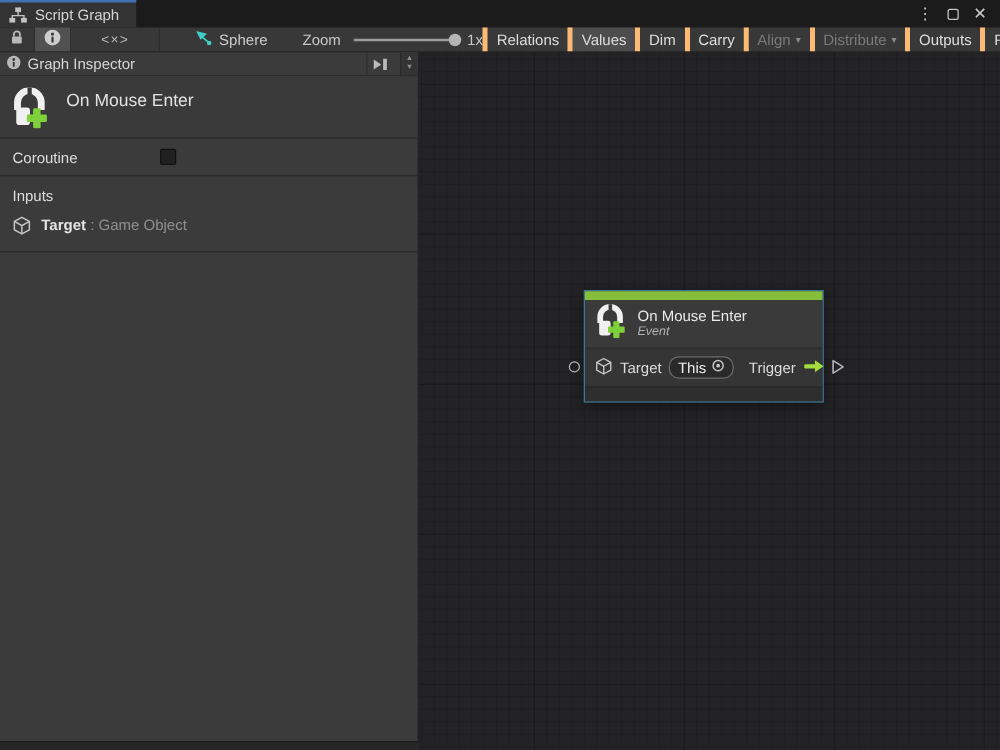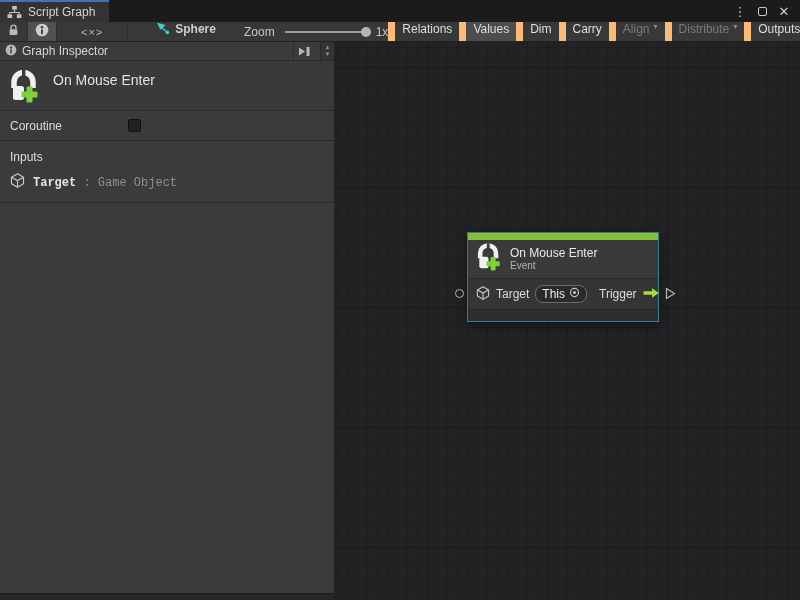--- a/index.html
+++ b/index.html
@@ -21,48 +21,48 @@
   .winctl { margin-left:auto; display:flex; align-items:center; gap:6px; padding-right:8px; color:#c8c8c8; }
   .winctl .ctl { width:16px; height:16px; display:flex; align-items:center; justify-content:center; font-size:13px; color:#c8c8c8; }
   .ctl-dots { font-size:12px; letter-spacing:0; }
   .ctl-max-box { width:9px; height:9px; border:1.5px solid #c8c8c8; border-radius:2px; }
 
   
   .toolbar { height:20px; background:#383838; border-bottom:1px solid #232323; display:flex; align-items:stretch; flex:none; font-size:12px; }
   .tbtn { display:flex; align-items:center; justify-content:center; padding:0 7px; border-right:1px solid #2e2e2e; color:#c9c9c9; cursor:default; }
   .tbtn.active { background:#515151; }
   .code-glyph { font-size:11px; color:#b9b9b9; letter-spacing:1px; }
-  .graph-ref { display:flex; gap:5px; margin-left:28px; color:#cccccc;font-weight:bold; }
+  .graph-ref { display:flex; align-items:center; gap:5px; margin-left:28px; color:#cccccc; }
   .zoom-group { display:flex; align-items:center; margin-left:28px; color:#c6c6c6; }
   .zoom-track { width:82px; height:2px; background:#9a9a9a; margin-left:10px; position:relative; }
   .zoom-handle { position:absolute; right:-4px; top:-4px; width:10px; height:10px; border-radius:50%; background:#b4b4b4; }
   .zoom-level { margin-left:9px; color:#c6c6c6; }
   .view-btns { margin-left:auto; display:flex; align-items:stretch; }
-  .vbtn { display:flex; align-items:flex-start; gap:4px; padding:0 7px; border-left:7px solid #fdba74; color:#dedede; cursor:default; white-space:nowrap; }
+  .vbtn { display:flex; align-items:center; gap:4px; padding:0 7px; border-left:4px solid #fdba74; color:#dedede; cursor:default; white-space:nowrap; }
   .vbtn.active { background:#4d4d4d; }
   .vbtn.disabled { color:#7a7a7a; }
   .dd-arrow { font-size:8px; color:#8a8a8a; }
 
   
   .main { flex:1; display:flex; min-height:0; }
 
   
   .inspector { width:335px; flex:none; background:#3b3b3b; border-right:1px solid #232323; display:flex; flex-direction:column; }
   .insp-header { height:19px; display:flex; align-items:center; gap:5px; padding-left:5px; background:#3b3b3b; border-bottom:1px solid #2a2a2a; color:#d6d6d6; }
   .insp-header .spacer { flex:1; }
   .dock-btn { display:flex; align-items:center; padding:0 4px; height:100%; border-left:1px solid #2e2e2e; }
   .insp-spinner { width:14px; height:100%; background:#343434; border-left:1px solid #2a2a2a; display:flex; flex-direction:column; align-items:center; justify-content:center; color:#8d8d8d; font-size:6px; line-height:7px; }
   .insp-title { height:50px; background:#3a3a3a; border-bottom:1px solid #2a2a2a; display:flex; align-items:flex-start; gap:14px; padding:9px 0 0 9px; }
   .insp-title .title-text { font-size:14px; color:#e2e2e2; padding-top:2px; }
   .insp-row { height:30px; display:flex; align-items:center; padding:0 10px; border-bottom:1px solid #2a2a2a; color:#dcdcdc; }
   .insp-row .field-label { width:118px; }
   .checkbox { width:13px; height:13px; background:#212121; border:1px solid #121212; border-radius:2px; }
   .insp-section { padding:9px 10px 10px 10px; border-bottom:1px solid #2a2a2a; }
   .section-title { color:#dddddd; margin-bottom:9px; }
-  .port-line { display:flex; align-items:center; gap:8px;font-family:Liberation Mono, monospace; }
+  .port-line { display:flex; align-items:flex-start; gap:8px; }
   .port-name { font-weight:bold; color:#e4e4e4; }
   .port-type { color:#8f8f8f; }
   .insp-fill { flex:1; }
   .insp-footer { height:7px; background:#262626; border-top:1px solid #1b1b1b; }
 
   
   .canvas {
     flex:1; position:relative; overflow:hidden;
     background-color:#232325;
     background-image:
@@ -74,21 +74,21 @@
     background-position:92px 25px,92px 25px,2px 5px,2px 5px;
   }
   .node {
     position:absolute; left:132px; top:190px; width:192px;
     border:1px solid #3A7899; background:#3a3a3a;
     box-shadow:0 3px 10px rgba(0,0,0,0.45);
   }
   .node-accent { height:7px; background:#86BE3C; }
   .node-header { height:38px; display:flex; align-items:center; gap:9px; padding:0 8px; background:#3a3a3a; }
   .node-title { font-size:12px; color:#eaeaea; line-height:14px; }
-  .node-subtitle { font-size:10px; color:#b2b2b2; line-height:12px; }
+  .node-subtitle { font-size:10px; color:#b2b2b2; line-height:12px;font-style:italic; }
   .node-ports { height:31px; background:#353535; border-top:1px solid #2b2b2b; display:flex; align-items:center; gap:6px; padding:0 8px; color:#dcdcdc; }
   .this-pill { display:flex; align-items:center; gap:4px; background:#2a2a2a; border:1px solid #6b6b6b; border-radius:8px; padding:1px 6px; color:#ececec; }
   .node-ports .gap { flex:1; }
   .node-footer { height:12px; background:#2e2e2e; border-top:1px solid #272727; }
   .port-circle { position:absolute; left:120px; top:247px; width:9px; height:9px; border:1px solid #b5b5b5; border-radius:50%; }
   .port-triangle { position:absolute; left:330px; top:245px; }
 </style>
 </head>
 <body>
 

